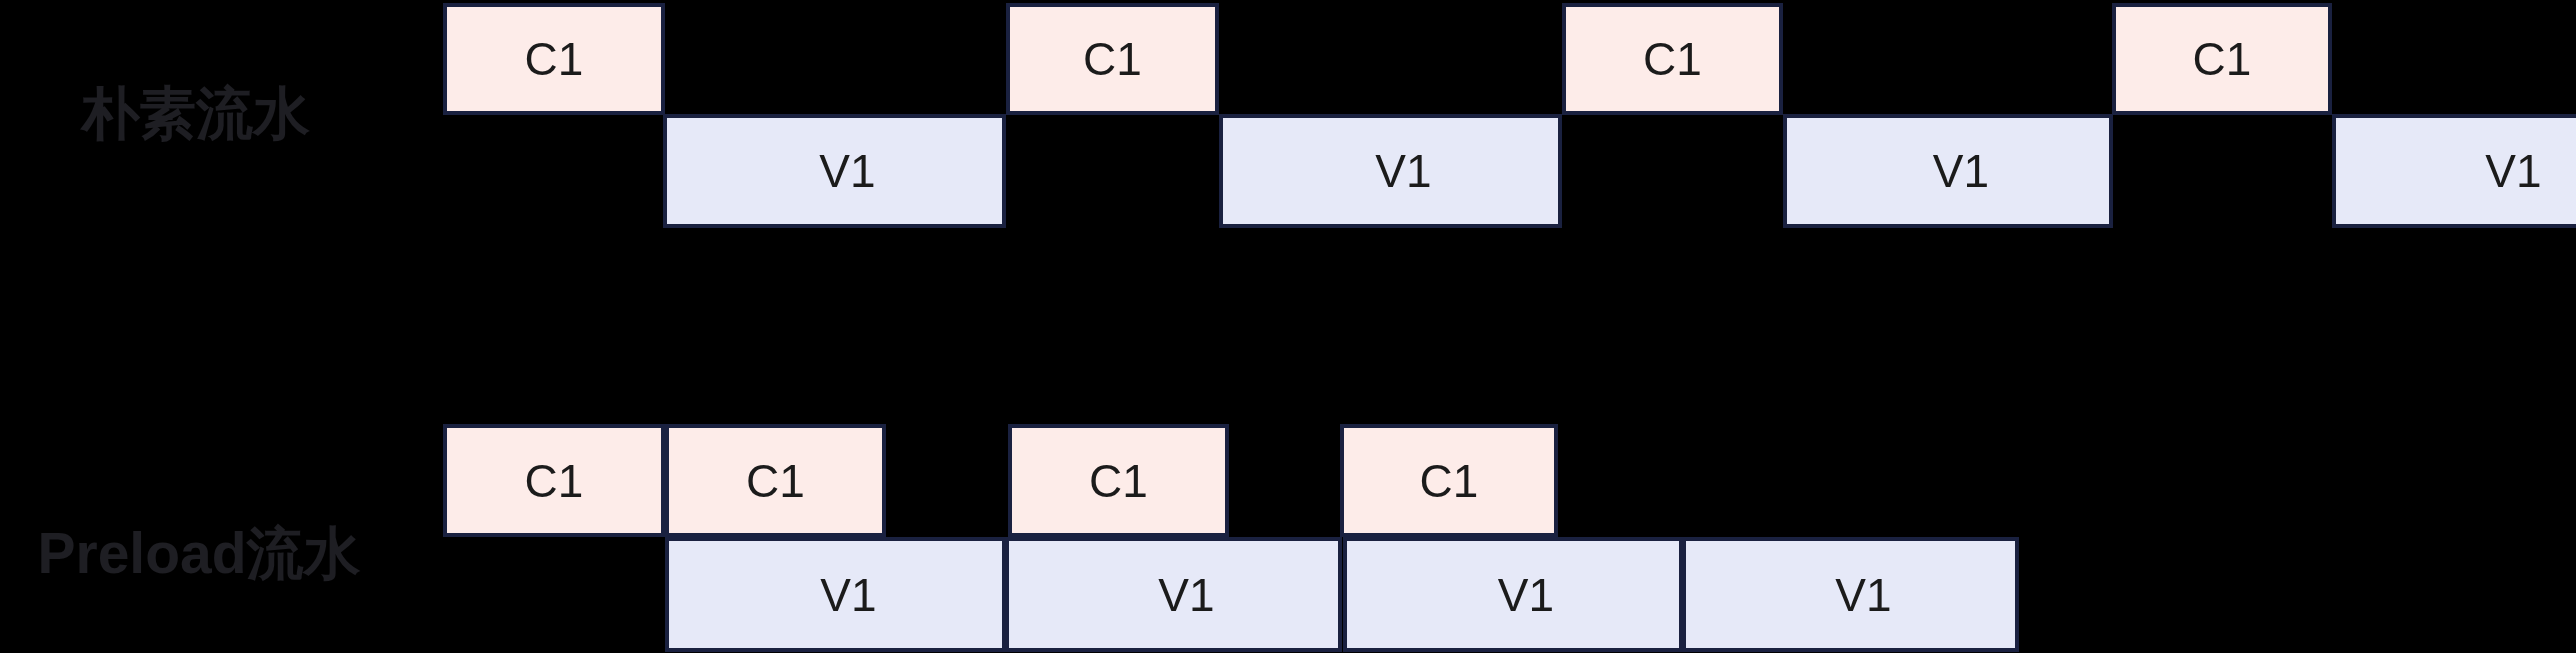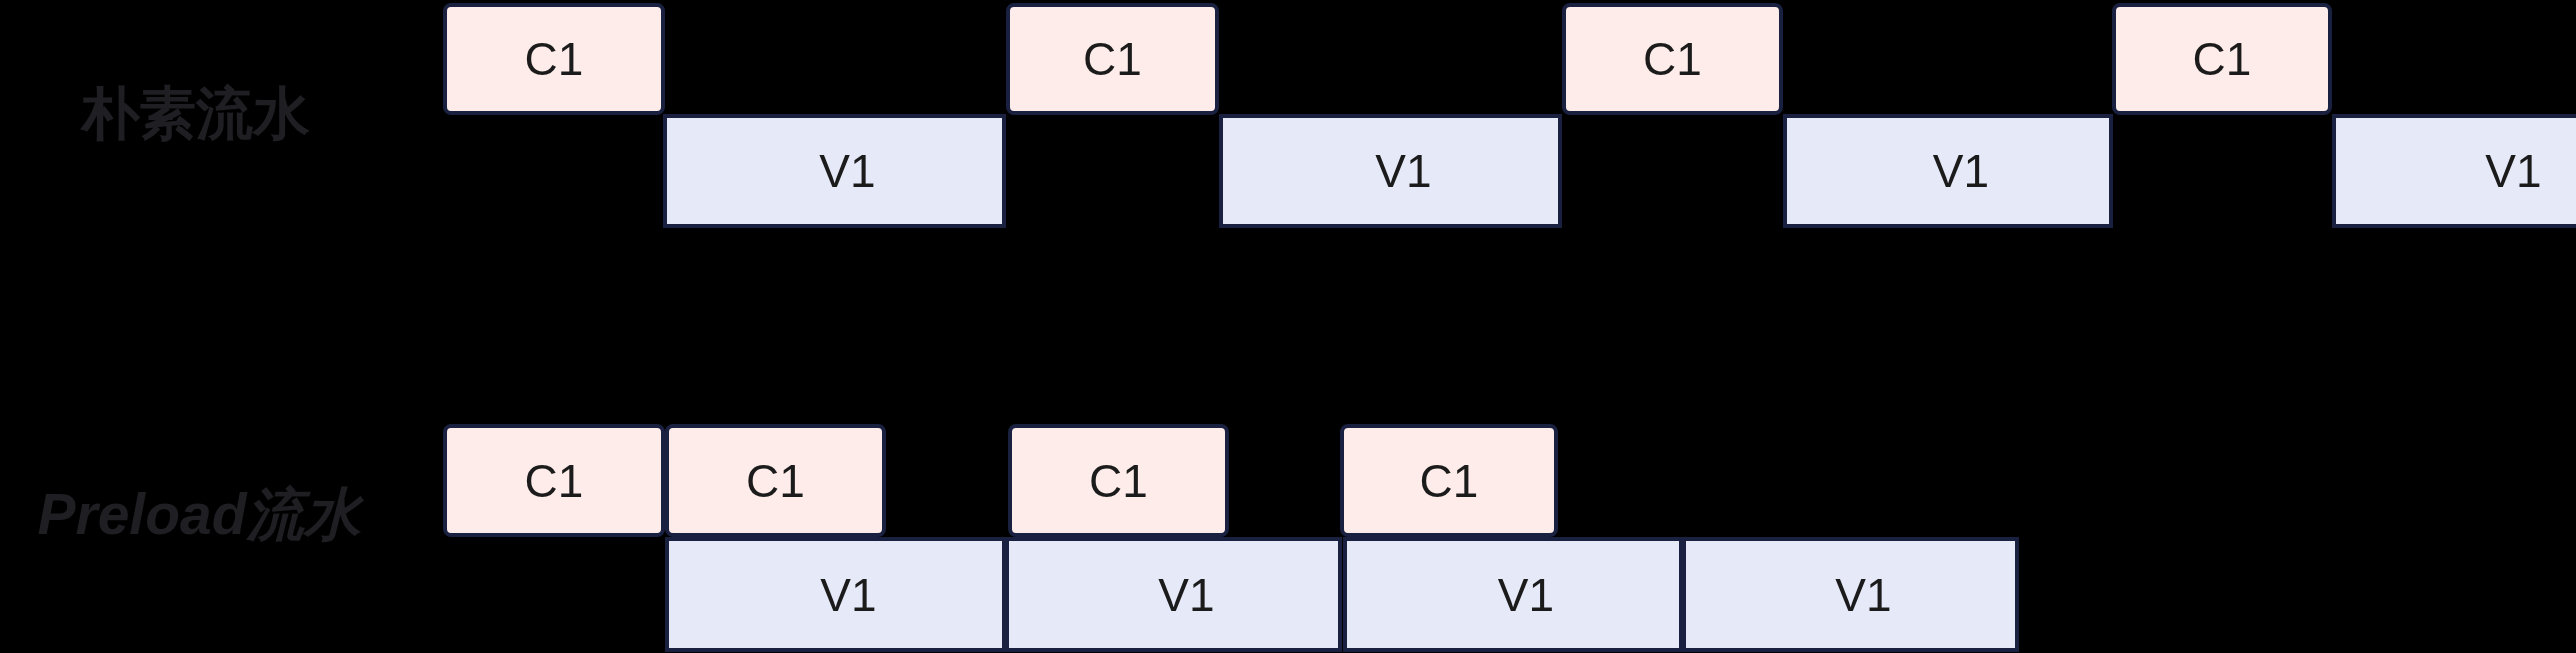--- a/index.html
+++ b/index.html
@@ -32,37 +32,37 @@
   .box {
     position: absolute;
     box-sizing: border-box;
     border: 4.1px solid #1a2140;
     display: flex;
     align-items: center;
     justify-content: center;
     font-size: 46px;
     color: #1b1b1b;
   }
-  .box.c1 { background: #fdece9; border-radius: 8px; }
+  .box.c1 { background: #fdece9; }
   .box.v1 { background: #e6e9f8; padding-left: 26px; }
 </style>
 </head>
 <body>
 
 <div class="diagram-canvas" style="width: 2669px; height: 654px; background: rgb(0, 0, 0);">
     <div class="row-label" style="left: 196px; top: 114px; color: rgb(30, 30, 35);">朴素流水</div>
     <div class="box c1" style="left: 443px; top: 2.6px; width: 222px; height: 112px; background: rgb(253, 236, 233); border-color: rgb(26, 33, 64); color: rgb(27, 27, 27);">C1</div>
     <div class="box v1" style="left: 663px; top: 114px; width: 343px; height: 114px; background: rgb(230, 233, 248); border-color: rgb(26, 33, 64); color: rgb(27, 27, 27);">V1</div>
     <div class="box c1" style="left: 1006px; top: 2.6px; width: 213px; height: 112px; background: rgb(253, 236, 233); border-color: rgb(26, 33, 64); color: rgb(27, 27, 27);">C1</div>
     <div class="box v1" style="left: 1219px; top: 114px; width: 343px; height: 114px; background: rgb(230, 233, 248); border-color: rgb(26, 33, 64); color: rgb(27, 27, 27);">V1</div>
     <div class="box c1" style="left: 1562px; top: 2.6px; width: 221px; height: 112px; background: rgb(253, 236, 233); border-color: rgb(26, 33, 64); color: rgb(27, 27, 27);">C1</div>
     <div class="box v1" style="left: 1783px; top: 114px; width: 330px; height: 114px; background: rgb(230, 233, 248); border-color: rgb(26, 33, 64); color: rgb(27, 27, 27);">V1</div>
     <div class="box c1" style="left: 2112px; top: 2.6px; width: 220px; height: 112px; background: rgb(253, 236, 233); border-color: rgb(26, 33, 64); color: rgb(27, 27, 27);">C1</div>
     <div class="box v1" style="left: 2332px; top: 114px; width: 337px; height: 114px; background: rgb(230, 233, 248); border-color: rgb(26, 33, 64); color: rgb(27, 27, 27);">V1</div>
-    <div class="row-label" style="left: 199px; top: 515px; color: rgb(30, 30, 35); font-style: italic;">Preload流水</div>
+    <div class="row-label" style="left: 199px; top: 554px; color: rgb(30, 30, 35);">Preload流水</div>
     <div class="box c1" style="left: 443px; top: 424px; width: 222px; height: 113px; background: rgb(253, 236, 233); border-color: rgb(26, 33, 64); color: rgb(27, 27, 27);">C1</div>
     <div class="box c1" style="left: 665px; top: 424px; width: 221px; height: 113px; background: rgb(253, 236, 233); border-color: rgb(26, 33, 64); color: rgb(27, 27, 27);">C1</div>
     <div class="box c1" style="left: 1008px; top: 424px; width: 221px; height: 113px; background: rgb(253, 236, 233); border-color: rgb(26, 33, 64); color: rgb(27, 27, 27);">C1</div>
     <div class="box c1" style="left: 1340px; top: 424px; width: 218px; height: 113px; background: rgb(253, 236, 233); border-color: rgb(26, 33, 64); color: rgb(27, 27, 27);">C1</div>
     <div class="box v1" style="left: 665px; top: 537px; width: 341px; height: 115px; background: rgb(230, 233, 248); border-color: rgb(26, 33, 64); color: rgb(27, 27, 27);">V1</div>
     <div class="box v1" style="left: 1005px; top: 537px; width: 337px; height: 115px; background: rgb(230, 233, 248); border-color: rgb(26, 33, 64); color: rgb(27, 27, 27);">V1</div>
     <div class="box v1" style="left: 1343px; top: 537px; width: 340px; height: 115px; background: rgb(230, 233, 248); border-color: rgb(26, 33, 64); color: rgb(27, 27, 27);">V1</div>
     <div class="box v1" style="left: 1682px; top: 537px; width: 337px; height: 115px; background: rgb(230, 233, 248); border-color: rgb(26, 33, 64); color: rgb(27, 27, 27);">V1</div>
   </div>
 

